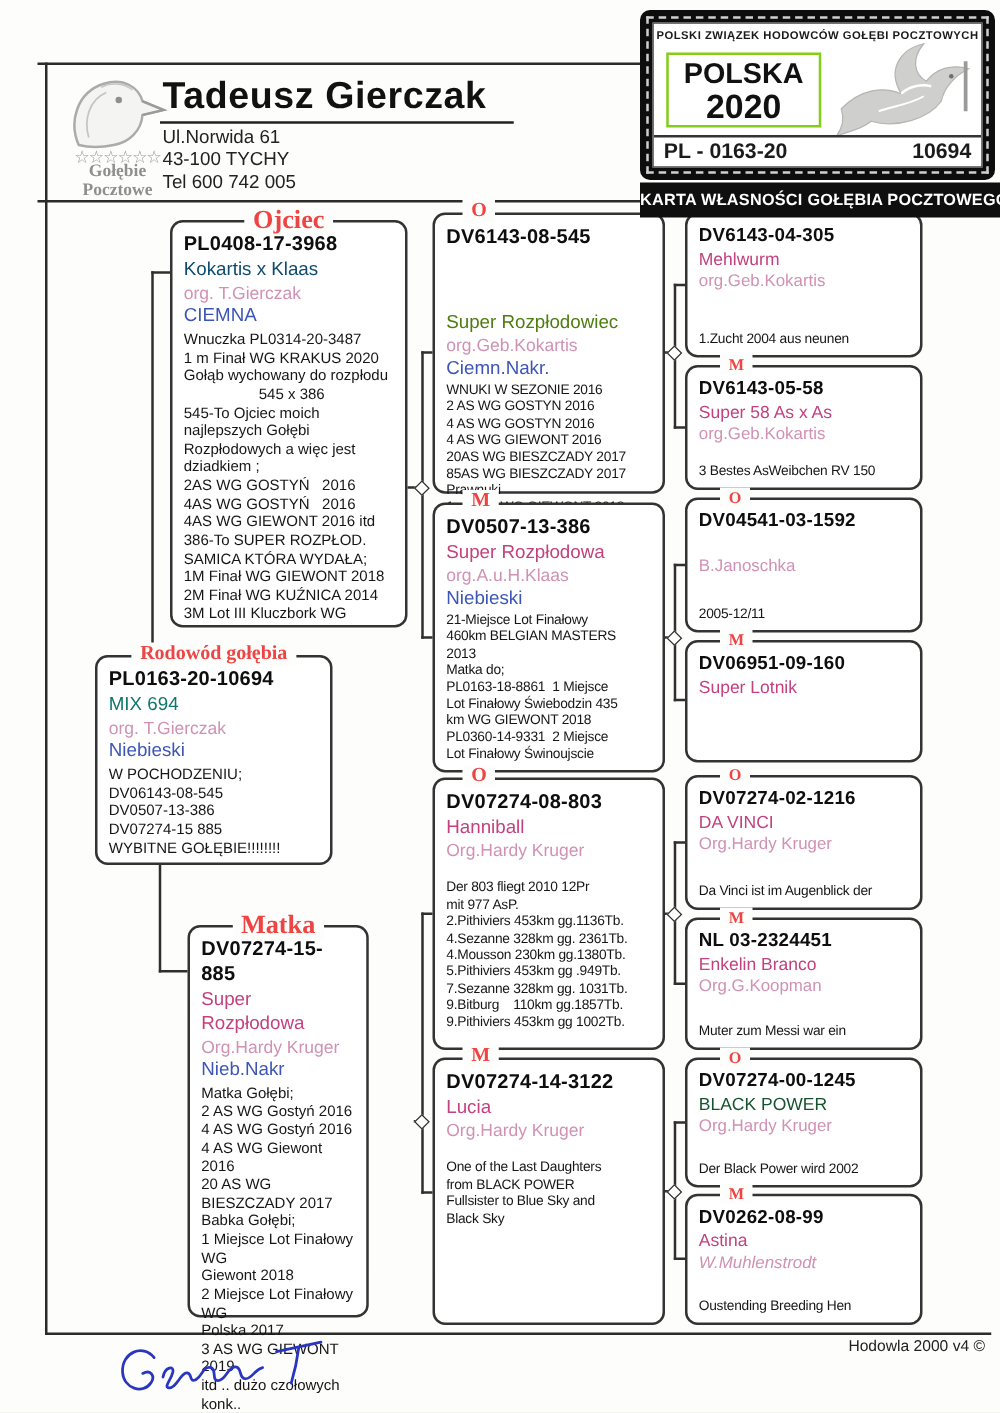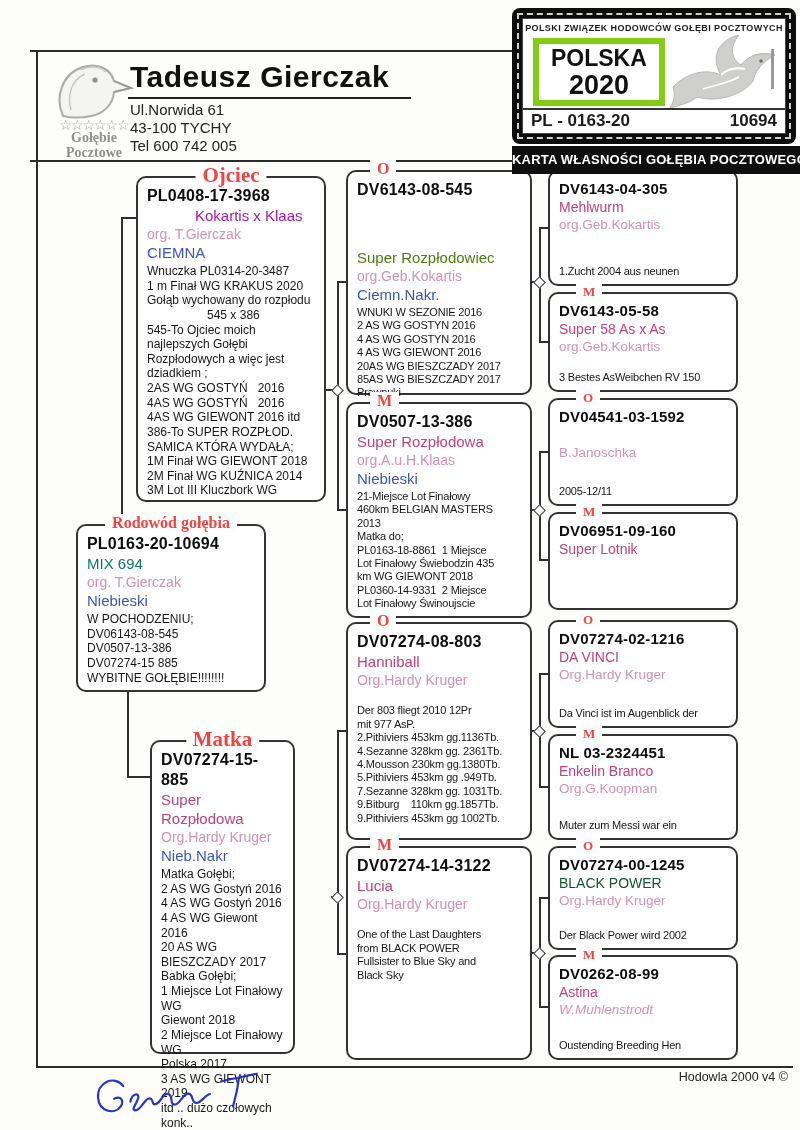--- a/index.html
+++ b/index.html
@@ -18,21 +18,21 @@
   .logo{position:absolute;left:42px;top:58px;width:104px;height:104px;z-index:2;text-align:center;}
   .logo svg{display:block;margin:0 auto;}
   .logo-stars{font-size:14px;color:#9a9a9a;letter-spacing:-1px;line-height:10px;}
   .logo-caption{font-family:"Liberation Serif","DejaVu Serif",serif;font-weight:bold;color:#8f8f8f;font-size:14px;line-height:15px;}
   
   .badge{position:absolute;left:512px;top:8px;width:284px;height:136px;background:#0d0d0d;border-radius:8px;padding:5px;box-sizing:border-box;z-index:6;}
   .badge-perf{border:2px dashed #cfcfcf;height:100%;box-sizing:border-box;padding:3px;}
   .badge-inner{background:#fff;height:100%;box-sizing:border-box;border:1px solid #444;display:flex;flex-direction:column;position:relative;overflow:hidden;}
   .badge-fed{font-size:9px;font-weight:bold;letter-spacing:.4px;text-align:center;padding:4px 2px 2px 2px;color:#1a1a1a;white-space:nowrap;}
   .badge-mid{flex:1;display:flex;align-items:center;}
-  .badge-country-box{border:6px solid #84cc16;margin-left:10px;padding:1px 12px;text-align:center;background:#fff;z-index:2;}
+  .badge-country-box{border:2px solid #84cc16;margin-left:10px;padding:1px 12px;text-align:center;background:#fff;z-index:2;}
   .badge-country{font-size:23px;font-weight:bold;color:#111;line-height:26px;}
   .badge-year{font-size:27px;font-weight:bold;color:#111;line-height:28px;}
   .badge-pigeon{position:absolute;right:2px;top:12px;z-index:1;}
   .badge-bottom{border-top:2px solid #333;display:flex;justify-content:space-between;font-size:17px;font-weight:bold;padding:1px 8px 2px 8px;background:#fff;z-index:2;}
   .card-strip{
     position:absolute;left:512px;top:146px;width:288px;height:28px;background:#0f0f0f;color:#fff;
     font-size:13px;font-weight:bold;text-align:center;line-height:28px;letter-spacing:.2px;z-index:7;white-space:nowrap;
   }
   
   .pbox{
@@ -154,21 +154,21 @@
 
   <div class="cline" style="left:532px;top:952px;width:9px;height:2px;"></div>
   <div class="cdiamond" style="left:535px;top:949px;"></div>
   <div class="cline" style="left:539px;top:897px;width:2px;height:110px;"></div>
   <div class="cline" style="left:539px;top:897px;width:9px;height:2px;"></div>
   <div class="cline" style="left:539px;top:1006px;width:9px;height:2px;"></div>
 
   <div class="pbox" style="left:136px;top:176px;width:190px;height:326px;">
     <span class="plabel center">Ojciec</span>
     <div class="ring">PL0408-17-3968</div>
-    <div class="pname pink" style="color: #a21caf; margin-left: 48px;">Kokartis x Klaas</div>
+    <div class="pname pink" style="color: #0c4a6e;">Kokartis x Klaas</div>
     <div class="porg lpink" style="color: rgb(208, 146, 180);">org. T.Gierczak</div>
     <div class="pcolor blue" style="color: rgb(61, 86, 182);">CIEMNA</div>
     <div class="pnotes">Wnuczka PL0314-20-3487
 1 m Finał WG KRAKUS 2020
 Gołąb wychowany do rozpłodu
                   545 x 386
 545-To Ojciec moich
 najlepszych Gołębi
 Rozpłodowych a więc jest
 dziadkiem ;

